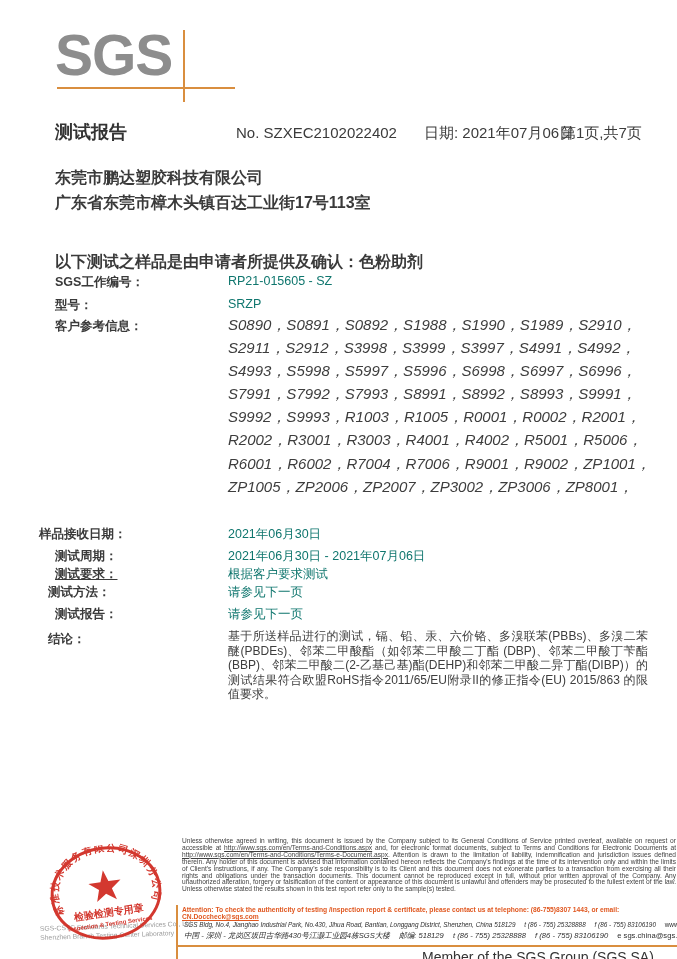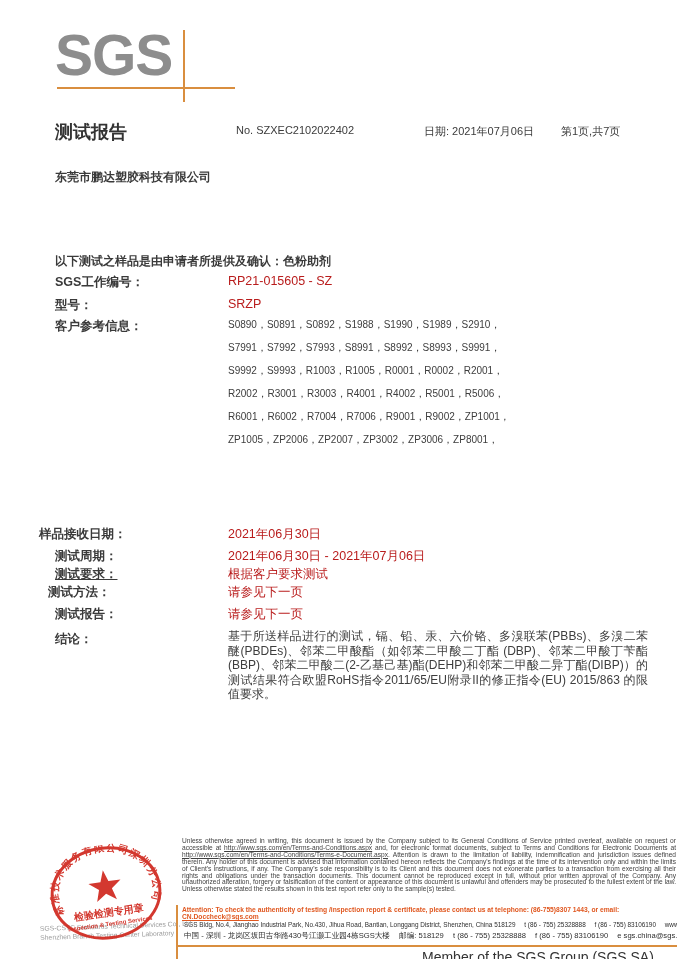--- a/index.html
+++ b/index.html
@@ -5,64 +5,67 @@
   html,body{margin:0;padding:0;background:#e9e9e9;}
   #page{
     position:relative;width:677px;height:959px;background:#ffffff;
     font-family:"Liberation Sans","DejaVu Sans",sans-serif;color:#3b3b3b;
     overflow:hidden;margin:0 auto;
   }
   .abs{position:absolute;}
   .logo{font-size:57px;font-weight:700;color:#8d8d8d;letter-spacing:-1px;line-height:1;}
   .orange{background:#d98e3f;}
   .title{font-size:18px;font-weight:700;color:#333;}
-  .meta{font-size:11px;color:#3b3b3b;}
-  .cjk-strong{font-size:12px;font-weight:600;color:#3a3a3a;line-height:25px;}
+  .meta{font-size:15px;color:#3b3b3b;}
+  .cjk-strong{font-size:16px;font-weight:600;color:#3a3a3a;line-height:25px;}
   .field-label{font-size:12.5px;font-weight:600;color:#3a3a3a;white-space:nowrap;}
-  .field-value{font-size:12.5px;font-weight:400;color:#b91c1c;}
-  .ref-lines{font-size:10px;color:#3d3d3d;line-height:23.1px;}
+  .field-value{font-size:12.5px;font-weight:400;color:#0f766e;}
+  .ref-lines{font-size:15px;color:#3d3d3d;line-height:23.1px;font-style:italic;}
   .conclusion{font-size:12px;color:#3d3d3d;line-height:14.6px;width:420px;text-align:justify;}
   .fineprint{font-size:6.6px;line-height:6.9px;color:#3f3f3f;width:494px;text-align:justify;}
   .fineprint a{color:#3f3f3f;text-decoration:underline;}
   .attention{font-size:6.7px;line-height:7px;color:#e0571f;font-weight:700;width:494px;}
   .attention a{color:#e0571f;text-decoration:underline;}
   .addr{font-size:6.4px;color:#2e2e2e;white-space:nowrap;}
   .addr-cn{font-size:7.6px;color:#2e2e2e;white-space:nowrap;}
-  .addr span{margin-right:7px;}
+  .addr span{margin-right:7px;font-style:italic;}
   .member{font-size:14px;color:#333;}
   .stamp-sub{font-size:6.8px;line-height:9px;color:#9c9c9c;transform:rotate(-2deg);}
   .stamp-wrap{transform:rotate(-8deg);opacity:.92;}
 </style>
 </head>
 <body>
 
 <div id="page">
 
   <div class="abs logo" style="left:55px;top:27px;">SGS</div>
   <div class="abs orange" style="left:57px;top:87px;width:178px;height:2px;"></div>
   <div class="abs orange" style="left:183px;top:30px;width:2px;height:72px;"></div>
 
   <div class="abs title" style="left:55px;top:120px;">测试报告</div>
   <div class="abs meta" style="left:236px;top:124px;">No. SZXEC2102022402</div>
   <div class="abs meta" style="left:424px;top:124px;">日期: 2021年07月06日</div>
   <div class="abs meta" style="left:561px;top:124px;">第1页,共7页</div>
 
   <div class="abs cjk-strong" style="left:55px;top:165px;">东莞市鹏达塑胶科技有限公司</div>
+  <div class="abs cjk-strong" style="left:55px;top:190px;">广东省东莞市樟木头镇百达工业街17号113室</div>
 
   <div class="abs cjk-strong" style="left:55px;top:249px;">以下测试之样品是由申请者所提供及确认：色粉助剂</div>
 
   <div class="abs field-label" style="left:55px;top:274px;">SGS工作编号：</div>
   <div class="abs field-value" style="left:228px;top:274px;">RP21-015605 - SZ</div>
 
   <div class="abs field-label" style="left:55px;top:297px;">型号：</div>
   <div class="abs field-value" style="left:228px;top:297px;">SRZP</div>
 
   <div class="abs field-label" style="left:55px;top:318px;">客户参考信息：</div>
   <div class="abs ref-lines" style="left:228px;top:313px;">
     <div>S0890，S0891，S0892，S1988，S1990，S1989，S2910，</div>
+    <div>S2911，S2912，S3998，S3999，S3997，S4991，S4992，</div>
+    <div>S4993，S5998，S5997，S5996，S6998，S6997，S6996，</div>
     <div>S7991，S7992，S7993，S8991，S8992，S8993，S9991，</div>
     <div>S9992，S9993，R1003，R1005，R0001，R0002，R2001，</div>
     <div>R2002，R3001，R3003，R4001，R4002，R5001，R5006，</div>
     <div>R6001，R6002，R7004，R7006，R9001，R9002，ZP1001，</div>
     <div>ZP1005，ZP2006，ZP2007，ZP3002，ZP3006，ZP8001，</div>
   </div>
 
   <div class="abs field-label" style="left:39px;top:526px;">样品接收日期：</div>
   <div class="abs field-value" style="left:228px;top:526px;">2021年06月30日</div>
 
@@ -71,21 +74,21 @@
 
   <div class="abs field-label" style="left:55px;top:566px;text-decoration:underline;">测试要求：</div>
   <div class="abs field-value" style="left:228px;top:566px;">根据客户要求测试</div>
 
   <div class="abs field-label" style="left:48px;top:584px;">测试方法：</div>
   <div class="abs field-value" style="left:228px;top:584px;">请参见下一页</div>
 
   <div class="abs field-label" style="left:55px;top:606px;">测试报告：</div>
   <div class="abs field-value" style="left:228px;top:606px;">请参见下一页</div>
 
-  <div class="abs field-label" style="left:55px;top:631px;font-family:Liberation Serif, serif;">结论：</div>
+  <div class="abs field-label" style="left:48px;top:631px;font-family:Liberation Serif, serif;">结论：</div>
   <div class="abs conclusion" style="left:228px;top:629px;">基于所送样品进行的测试，镉、铅、汞、六价铬、多溴联苯(PBBs)、多溴二苯醚(PBDEs)、邻苯二甲酸酯（如邻苯二甲酸二丁酯 (DBP)、邻苯二甲酸丁苄酯(BBP)、邻苯二甲酸二(2-乙基己基)酯(DEHP)和邻苯二甲酸二异丁酯(DIBP)）的测试结果符合欧盟RoHS指令2011/65/EU附录II的修正指令(EU) 2015/863 的限值要求。</div>
 
   <div class="abs fineprint" style="left:182px;top:838px;">
     <span>Unless otherwise agreed in writing, this document is issued by the Company subject to its General Conditions of Service printed overleaf, available on request or accessible at </span><a href="#">http://www.sgs.com/en/Terms-and-Conditions.aspx</a><span> and, for electronic format documents, subject to Terms and Conditions for Electronic Documents at </span><a href="#">http://www.sgs.com/en/Terms-and-Conditions/Terms-e-Document.aspx</a><span>. Attention is drawn to the limitation of liability, indemnification and jurisdiction issues defined therein. Any holder of this document is advised that information contained hereon reflects the Company's findings at the time of its intervention only and within the limits of Client's instructions, if any. The Company's sole responsibility is to its Client and this document does not exonerate parties to a transaction from exercising all their rights and obligations under the transaction documents. This document cannot be reproduced except in full, without prior written approval of the Company. Any unauthorized alteration, forgery or falsification of the content or appearance of this document is unlawful and offenders may be prosecuted to the fullest extent of the law. Unless otherwise stated the results shown in this test report refer only to the sample(s) tested.</span>
   </div>
 
   <div class="abs attention" style="left:182px;top:906px;">
     <span>Attention: To check the authenticity of testing /inspection report &amp; certificate, please contact us at telephone: (86-755)8307 1443, or email: </span><a href="#">CN.Doccheck@sgs.com</a>
   </div>
 

